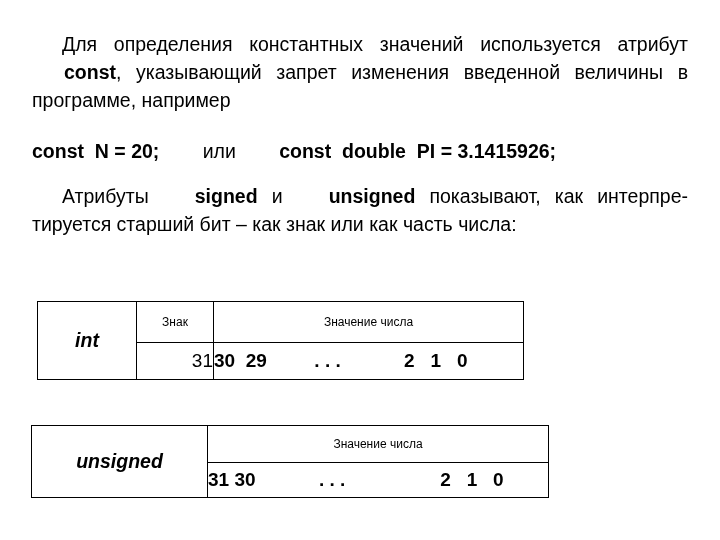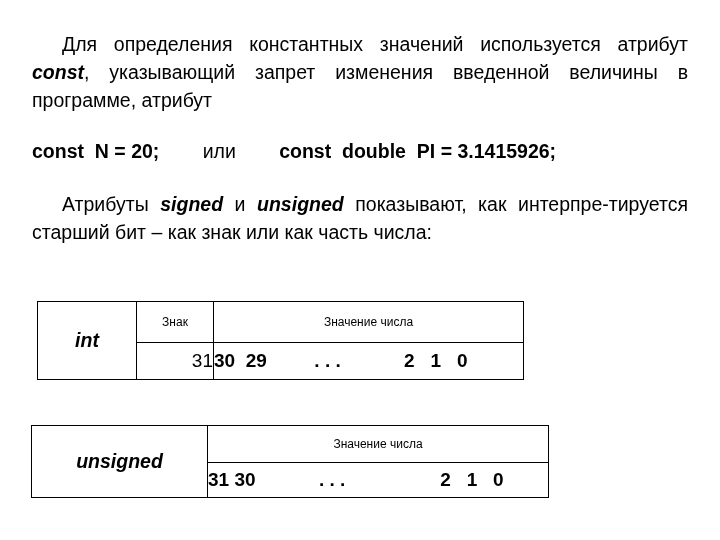--- a/index.html
+++ b/index.html
@@ -30,25 +30,25 @@
     width: 656px;
     font-size: 19.5px;
     line-height: 28px;
     text-align: justify;
     text-align-last: left;
     letter-spacing: 0px;
   }
   .para .indent { display: inline-block; width: 30px; }
 
   #para-const { top: 30px; }
-  #para-signed { top: 190px; }
+  #para-signed { top: 182px; }
 
   .para b {
     font-weight: bold;
-    font-style: italic;
+    margin-left: 32px;
   }
 
   
   #code-line {
     position: absolute;
     left: 32px;
     top: 138px;
     width: 656px;
     font-size: 19.5px;
     font-weight: bold;
@@ -119,21 +119,21 @@
     font-size: 19.5px;
     white-space: nowrap;
   }
 </style>
 </head>
 <body>
 
 <div class="slide">
 
   <div class="para" id="para-const">
-    <span class="indent"></span><span>Для определения константных значений используется атрибут </span><b>const</b><span>, указывающий запрет изменения введенной величины в программе, атрибут</span>
+    <span class="indent"></span><span>Для определения константных значений используется атрибут </span><b>const</b><span>, указывающий запрет изменения введенной величины в программе, например</span>
   </div>
 
   <div id="code-line"><span class="indent"></span><span class="kw">const  N = 20;</span><span>        </span><span class="ili">или</span><span>        </span><span class="kw">const  double  PI = 3.1415926;</span>
   </div>
 
   <div class="para" id="para-signed">
     <span class="indent"></span><span>Атрибуты </span><b>signed</b><span> и </span><b>unsigned</b><span> показывают, как интерпре-тируется старший  бит – как  знак  или  как часть числа:</span>
   </div>
 
   <table class="bit-table" id="table-int">

